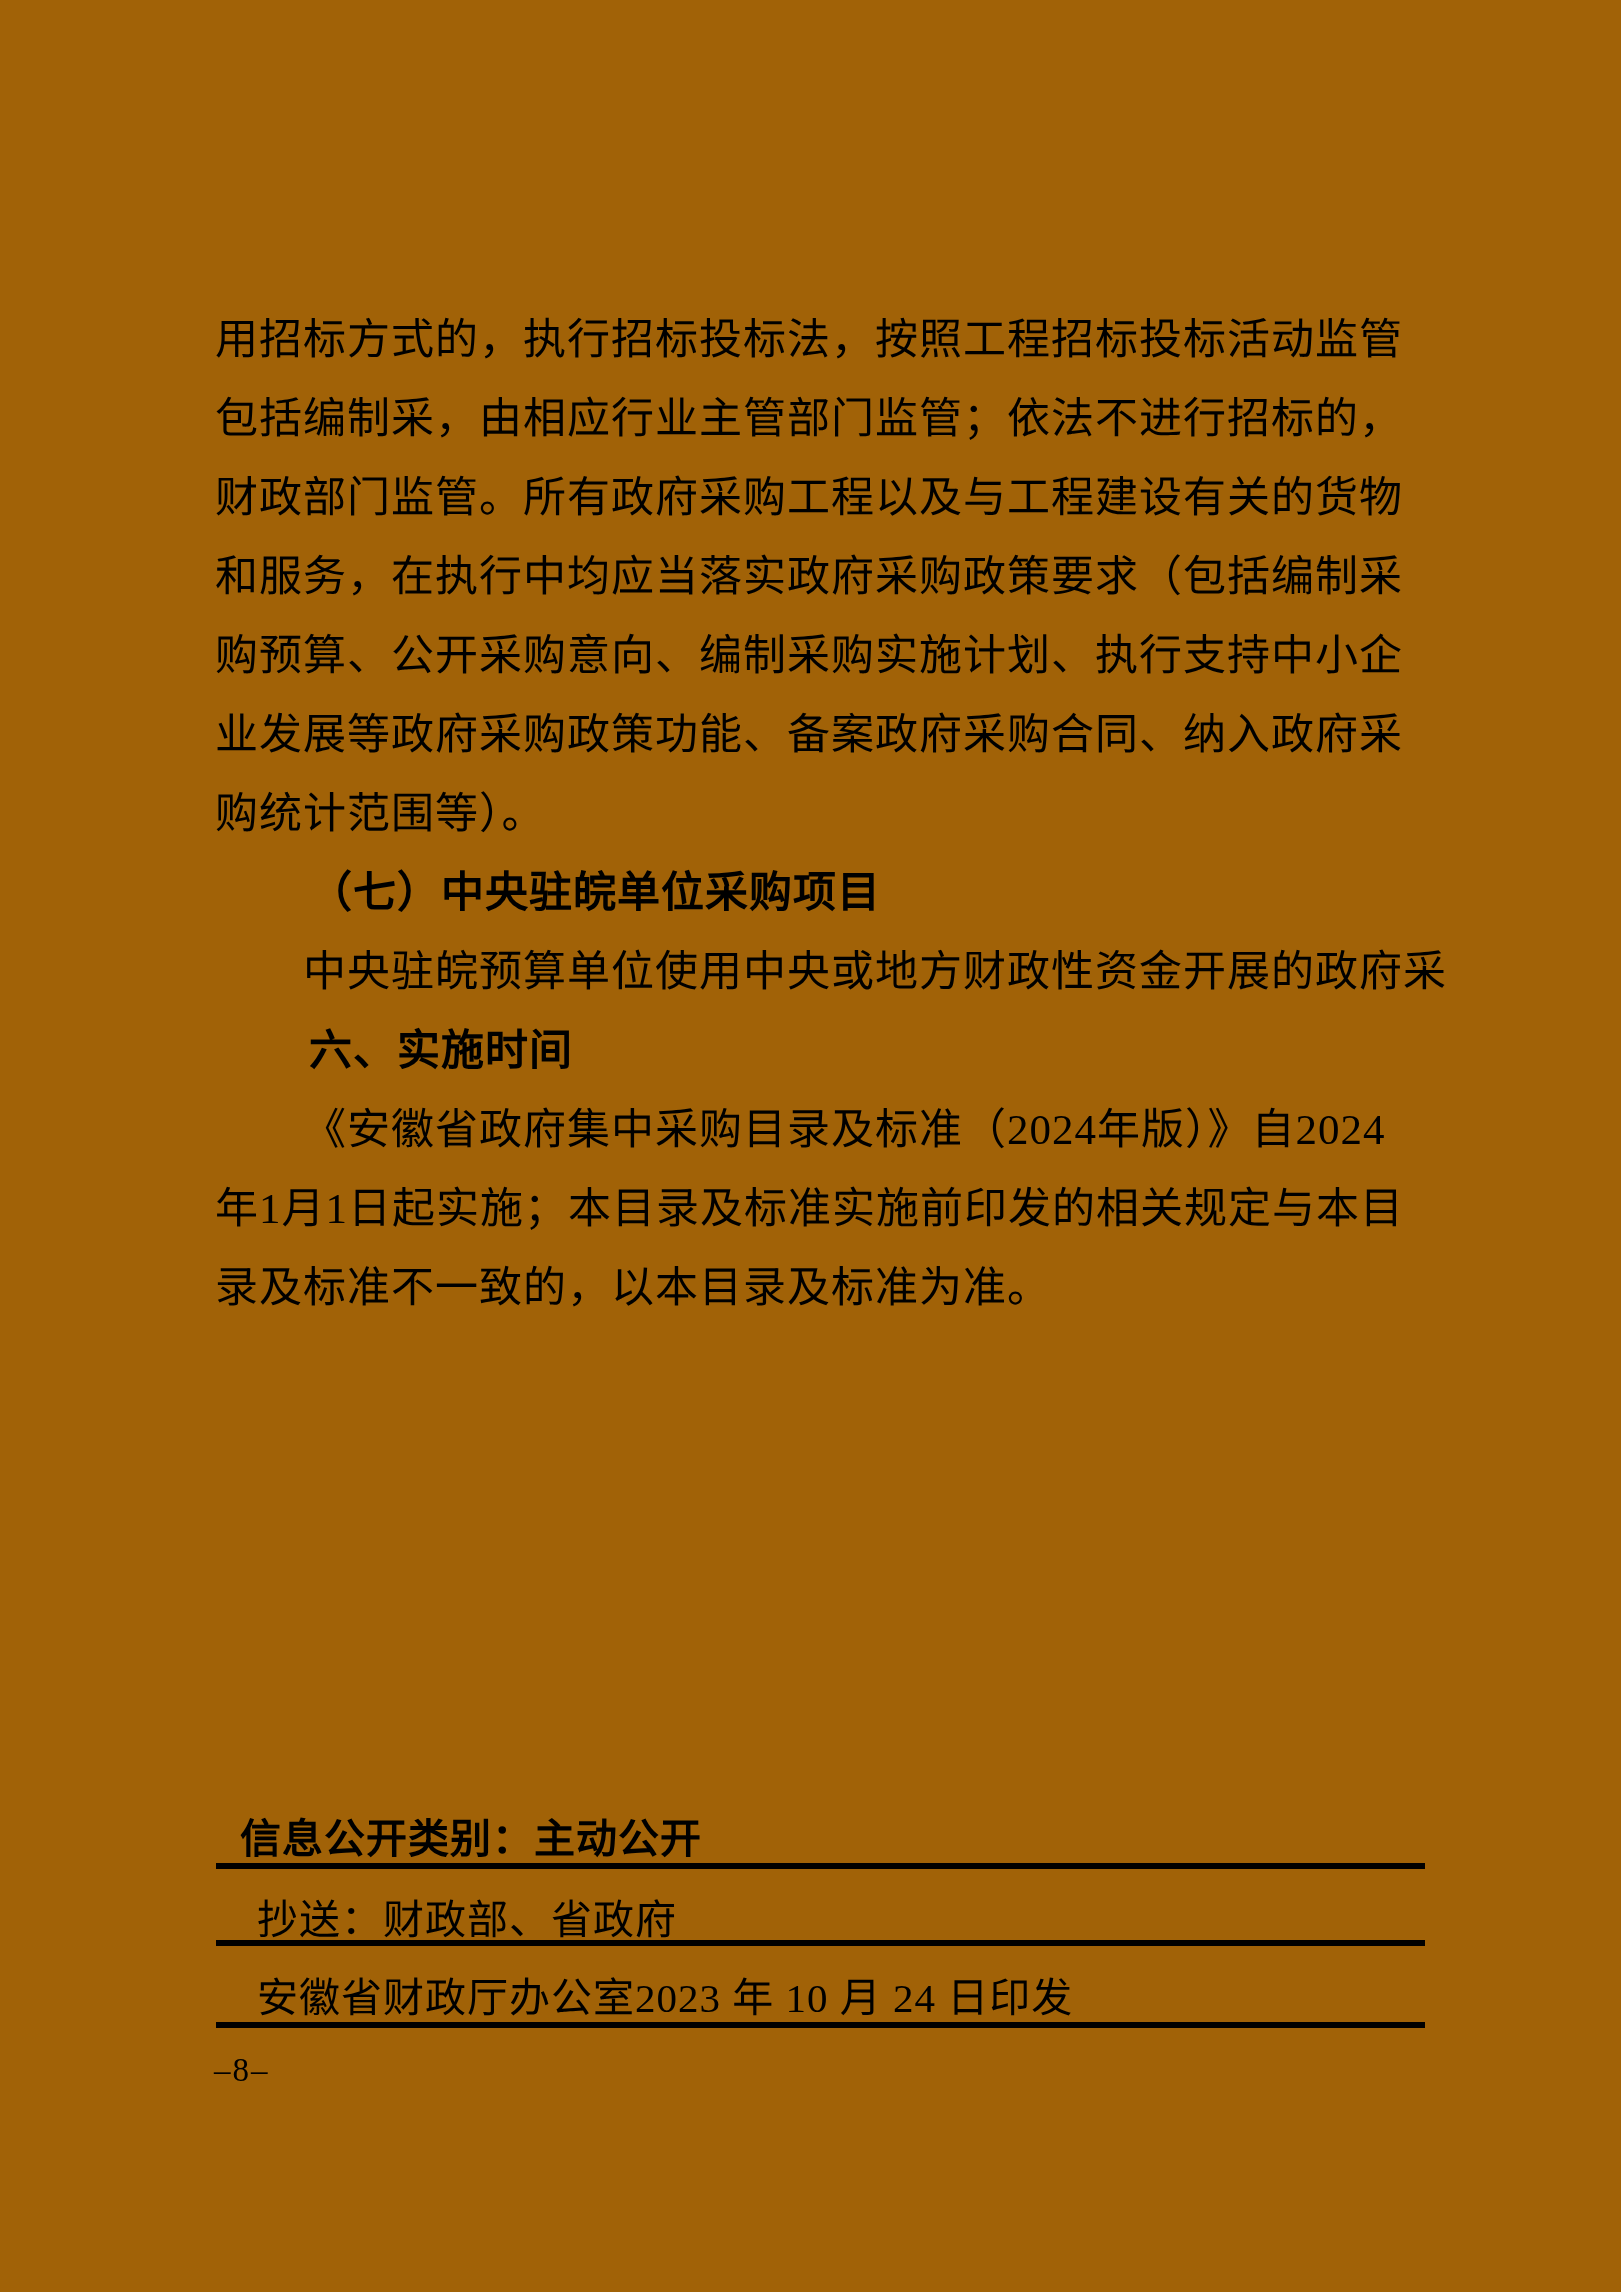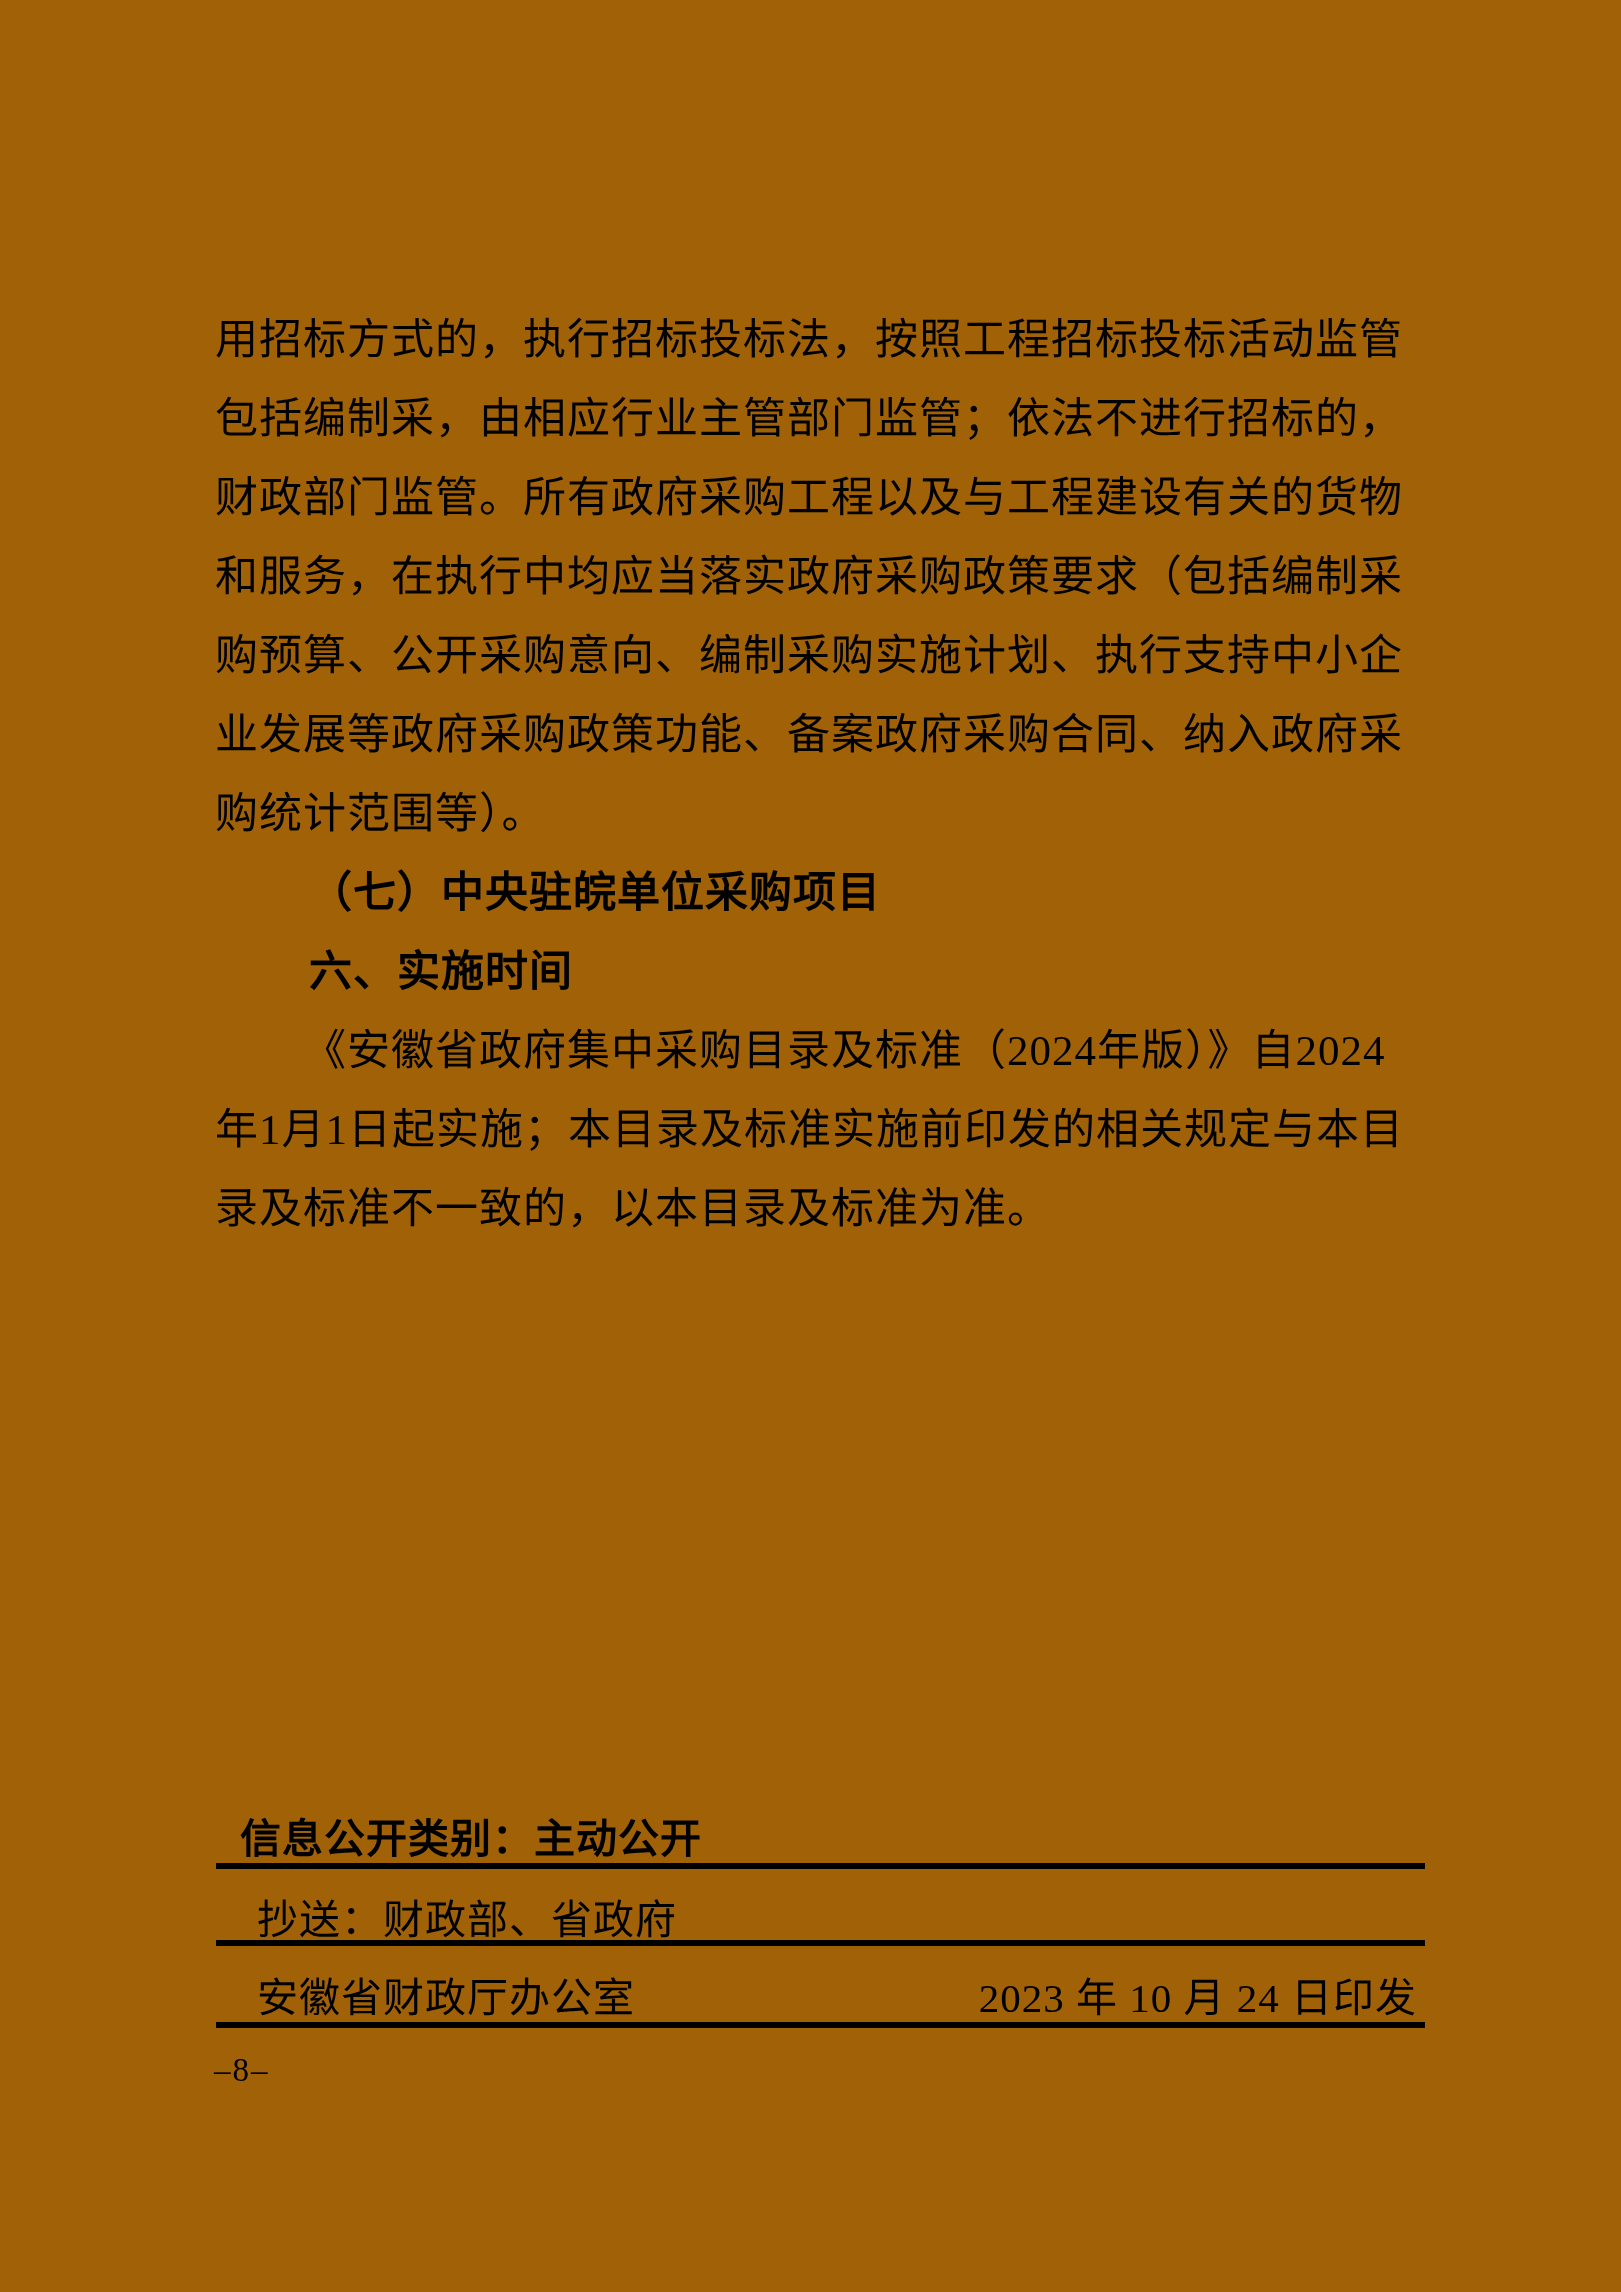--- a/index.html
+++ b/index.html
@@ -67,21 +67,20 @@
     font-size: 41px;
     letter-spacing: 1px;
     white-space: nowrap;
   }
   .issuer-row {
     position: absolute;
     left: 257px;
     top: 1964px;
     width: 1160px;
     display: flex;
-    justify-content: space-between;
     font-size: 41px;
     letter-spacing: 1px;
     white-space: nowrap;
   }
   .page-number {
     position: absolute;
     left: 214px;
     top: 2052px;
     font-size: 33px;
     letter-spacing: 2px;
@@ -94,20 +93,21 @@
 
   <div class="doc-body">
       <div class="line">用招标方式的，执行招标投标法，按照工程招标投标活动监管</div>
       <div class="line">包括编制采，由相应行业主管部门监管；依法不进行招标的，</div>
       <div class="line">财政部门监管。所有政府采购工程以及与工程建设有关的货物</div>
       <div class="line">和服务，在执行中均应当落实政府采购政策要求（包括编制采</div>
       <div class="line">购预算、公开采购意向、编制采购实施计划、执行支持中小企</div>
       <div class="line">业发展等政府采购政策功能、备案政府采购合同、纳入政府采</div>
       <div class="line">购统计范围等）。</div>
       <div class="heading">（七）中央驻皖单位采购项目</div>
+      <div class="line indent">中央驻皖预算单位使用中央或地方财政性资金开展的政府采</div>
       <div class="heading">六、实施时间</div>
       <div class="line indent">《安徽省政府集中采购目录及标准（2024年版）》自2024</div>
       <div class="line">年1月1日起实施；本目录及标准实施前印发的相关规定与本目</div>
       <div class="line">录及标准不一致的，以本目录及标准为准。</div>
     </div>
 
   <div class="info-class">信息公开类别：主动公开</div>
 
   <div class="rule rule-1"></div>
 

